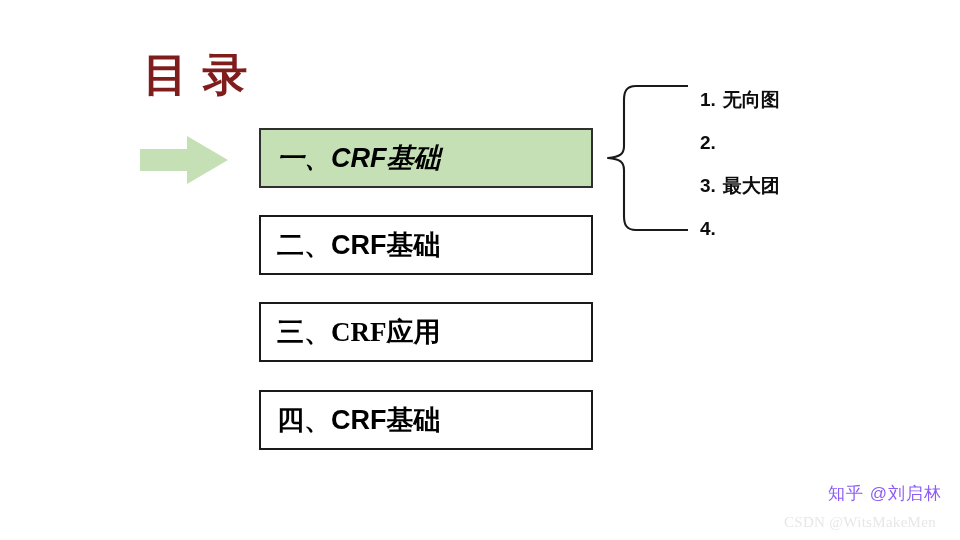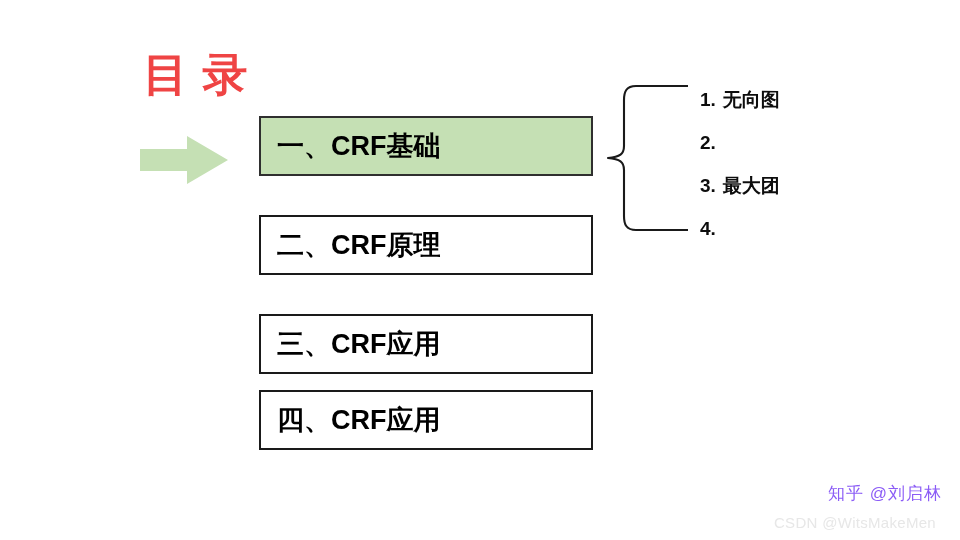--- a/index.html
+++ b/index.html
@@ -19,21 +19,21 @@
     overflow: hidden;
   }
 
   
   #page-title {
     position: absolute;
     left: 143px;
     top: 50px;
     font-size: 45px;
     font-weight: bold;
-    color: #ef4444;
+    color: #7f1d1d;
     letter-spacing: 1px;
     line-height: 1.1;
     white-space: pre;
   }
 
   
   #pointer-arrow {
     position: absolute;
     left: 140px;
     top: 136px;
@@ -58,23 +58,23 @@
     border: 2px solid #2f2f2f;
   }
   .agenda-box .agenda-label {
     font-size: 27px;
     font-weight: bold;
     color: #000000;
     padding-left: 16px;
     letter-spacing: 0px;
     white-space: nowrap;
   }
-  #agenda-box-0 { top: 116px; }
+  #agenda-box-0 { top: 128px; font-style: italic; }
   #agenda-box-1 { top: 215px; }
-  #agenda-box-2 { top: 314px; }
+  #agenda-box-2 { top: 302px; font-family: Liberation Serif, serif; }
   #agenda-box-3 { top: 390px; }
 
   
   #brace-connector {
     position: absolute;
     left: 606px;
     top: 84px;
     width: 82px;
     height: 148px;
   }
@@ -112,49 +112,50 @@
     white-space: nowrap;
   }
   #watermark-csdn {
     position: absolute;
     right: 24px;
     top: 514px;
     font-size: 15px;
     color: #e7e7e7;
     letter-spacing: 0.3px;
     white-space: nowrap;
+    font-family: Liberation Serif, serif;
   }
 </style>
 </head>
 <body>
 
 <div id="slide">
 
   <div id="page-title">目 录</div>
 
   <div id="pointer-arrow">
     <svg width="88" height="48" viewBox="0 0 88 48" xmlns="http://www.w3.org/2000/svg">
       <polygon points="0,13 47,13 47,0 88,24 47,48 47,35 0,35" fill="#c5e0b4"></polygon>
     </svg>
   </div>
 
   <div class="agenda-box highlight" id="agenda-box-0">
     <span class="agenda-label">一、CRF基础</span>
   </div>
 
   <div class="agenda-box" id="agenda-box-1">
-    <span class="agenda-label">二、CRF原理</span>
+    <span class="agenda-label">二、CRF基础</span>
   </div>
 
   <div class="agenda-box" id="agenda-box-2">
     <span class="agenda-label">三、CRF应用</span>
   </div>
 
   <div class="agenda-box" id="agenda-box-3">
-    <span class="agenda-label">四、CRF应用</span>
+    <span class="agenda-label">四、CRF基础</span>
   </div>
 
   <div id="brace-connector">
     <svg width="82" height="148" viewBox="0 0 82 148" xmlns="http://www.w3.org/2000/svg">
       <path d="M82,2 L30,2 C20,2 18,8 18,16 L18,62 C18,70 14,73 2,74 C14,75 18,78 18,86 L18,132 C18,140 20,146 30,146 L82,146" fill="none" stroke="#1a1a1a" stroke-width="2.1" stroke-linecap="round" stroke-linejoin="round"></path>
     </svg>
   </div>
 
   <div id="sub-list">
     <div class="sub-item">

